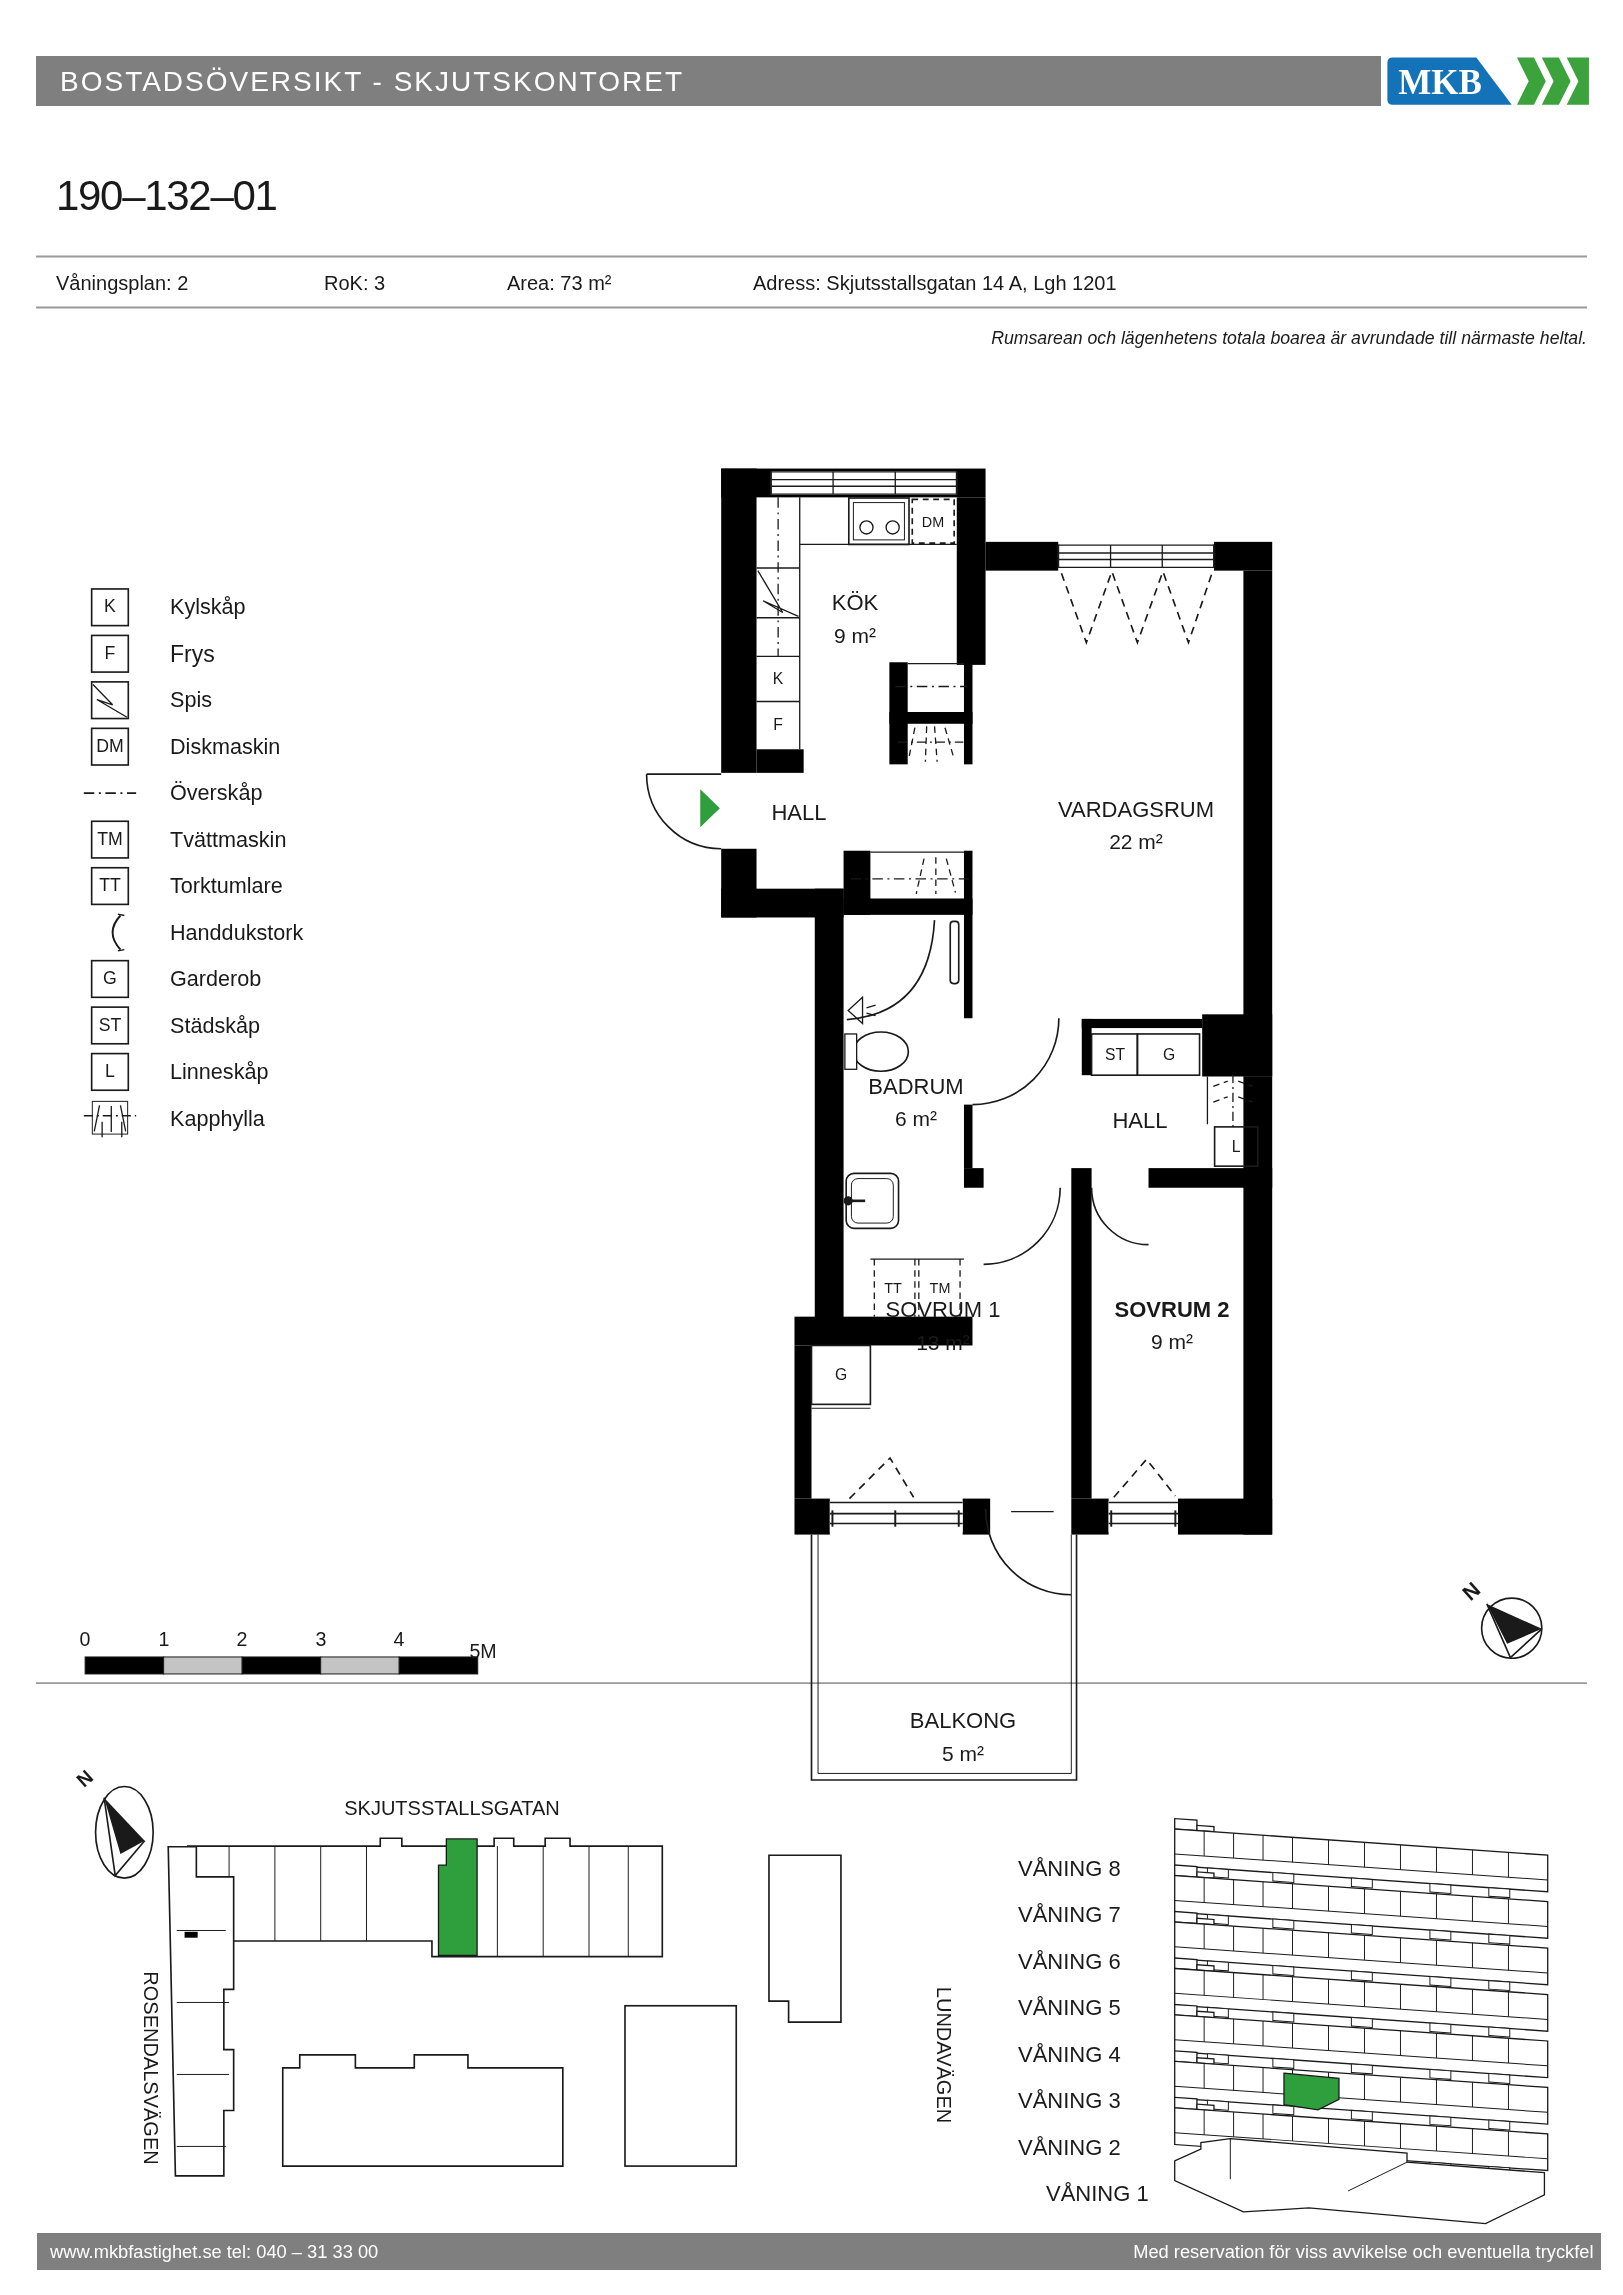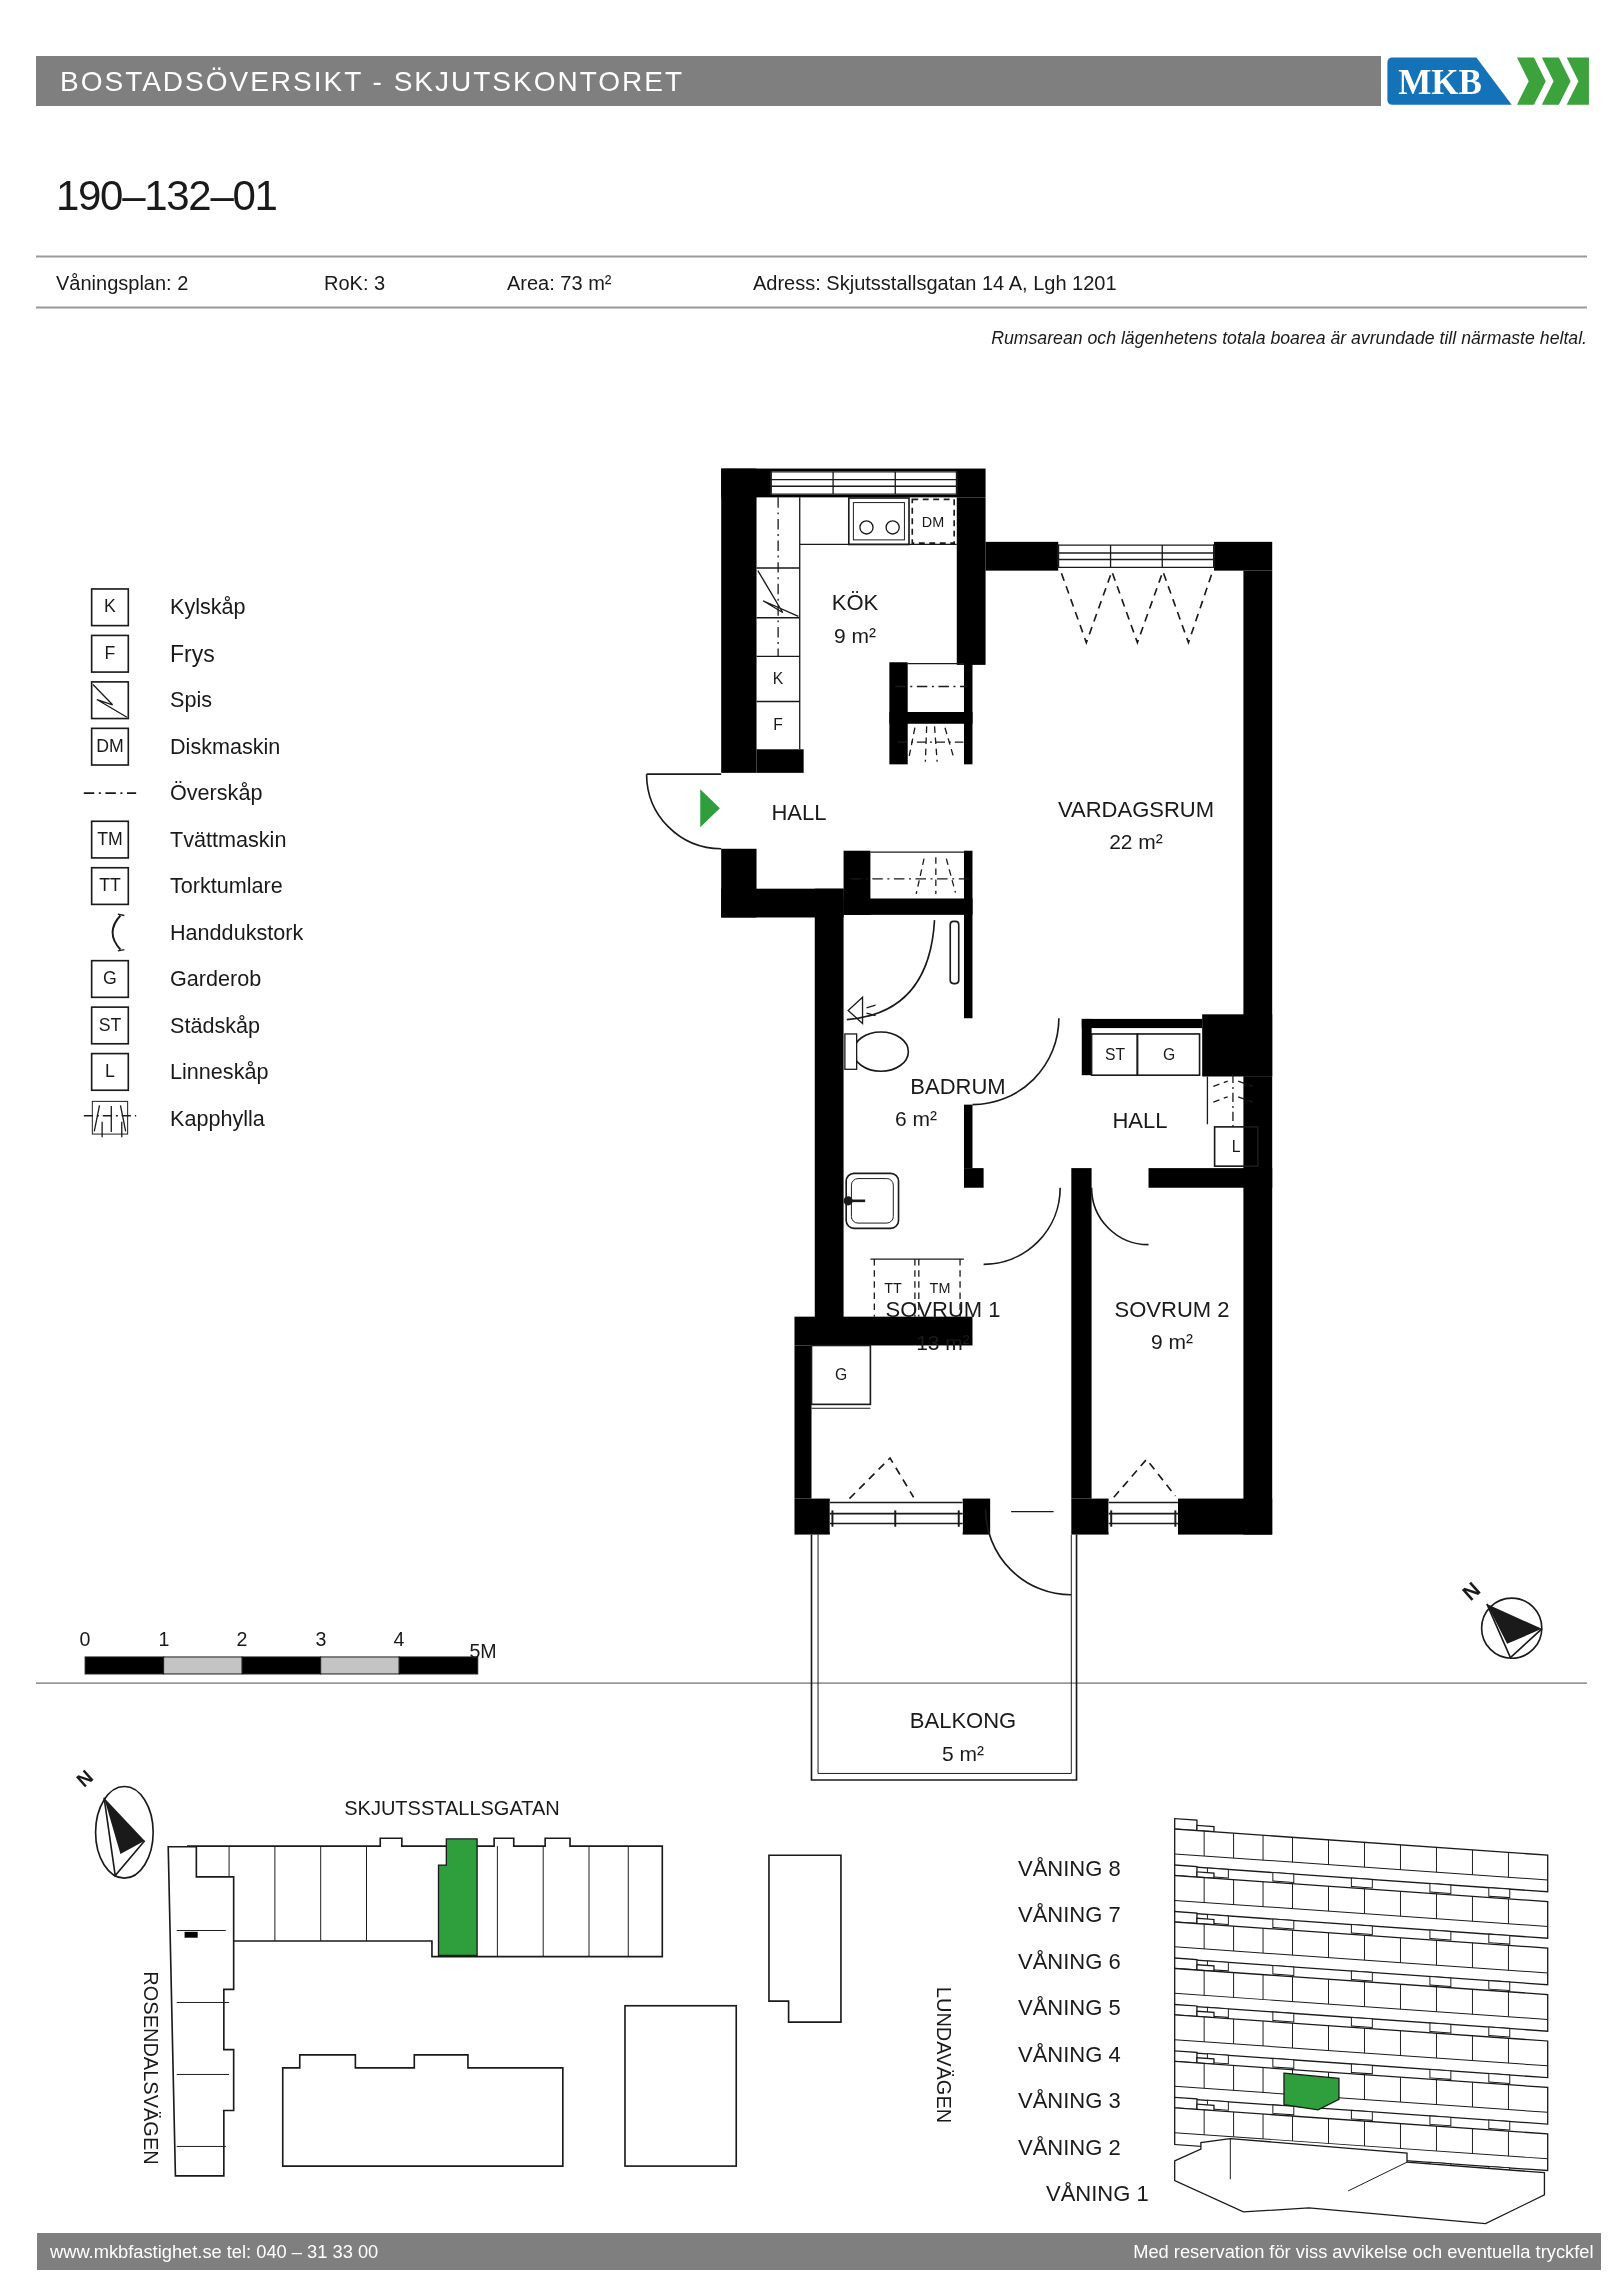--- a/index.html
+++ b/index.html
@@ -379,26 +379,26 @@
 <div class="tl" style="left:170px;top:979px;font-size:21.6px;">Garderob</div>
 <div class="tl" style="left:170px;top:1026px;font-size:21.6px;">Städskåp</div>
 <div class="tl" style="left:170px;top:1072px;font-size:21.6px;">Linneskåp</div>
 <div class="tl" style="left:170px;top:1119px;font-size:21.6px;">Kapphylla</div>
 
 <div class="t" style="left:855px;top:603px;font-size:22px;">KÖK</div>
 <div class="t" style="left:855px;top:635px;font-size:21px;">9 m²</div>
 <div class="t" style="left:799px;top:813px;font-size:22px;">HALL</div>
 <div class="t" style="left:1136px;top:810px;font-size:22px;">VARDAGSRUM</div>
 <div class="t" style="left:1136px;top:841px;font-size:21px;">22 m²</div>
-<div class="t" style="left:916px;top:1087px;font-size:22px;margin-left:42px;">BADRUM</div>
+<div class="t" style="left:916px;top:1087px;font-size:22px;">BADRUM</div>
 <div class="t" style="left:916px;top:1118px;font-size:21px;">6 m²</div>
 <div class="t" style="left:1140px;top:1121px;font-size:22px;">HALL</div>
 <div class="t" style="left:943px;top:1310px;font-size:22px;">SOVRUM 1</div>
 <div class="t" style="left:943px;top:1342px;font-size:21px;">13 m²</div>
-<div class="t" style="left:1172px;top:1310px;font-size:22px;">SOVRUM 2</div>
+<div class="t" style="left:1172px;top:1310px;font-size:22px;font-weight:bold;">SOVRUM 2</div>
 <div class="t" style="left:1172px;top:1341px;font-size:21px;">9 m²</div>
 <div class="t" style="left:963px;top:1721px;font-size:22px;">BALKONG</div>
 <div class="t" style="left:963px;top:1753px;font-size:21px;">5 m²</div>
 
 <div class="t" style="left:933px;top:522px;font-size:14.4px;">DM</div>
 <div class="t" style="left:778px;top:679px;font-size:15.7px;">K</div>
 <div class="t" style="left:778px;top:725px;font-size:15.7px;">F</div>
 <div class="t" style="left:893px;top:1288px;font-size:14.4px;">TT</div>
 <div class="t" style="left:940px;top:1288px;font-size:14.4px;">TM</div>
 <div class="t" style="left:841px;top:1375px;font-size:15.7px;">G</div>

